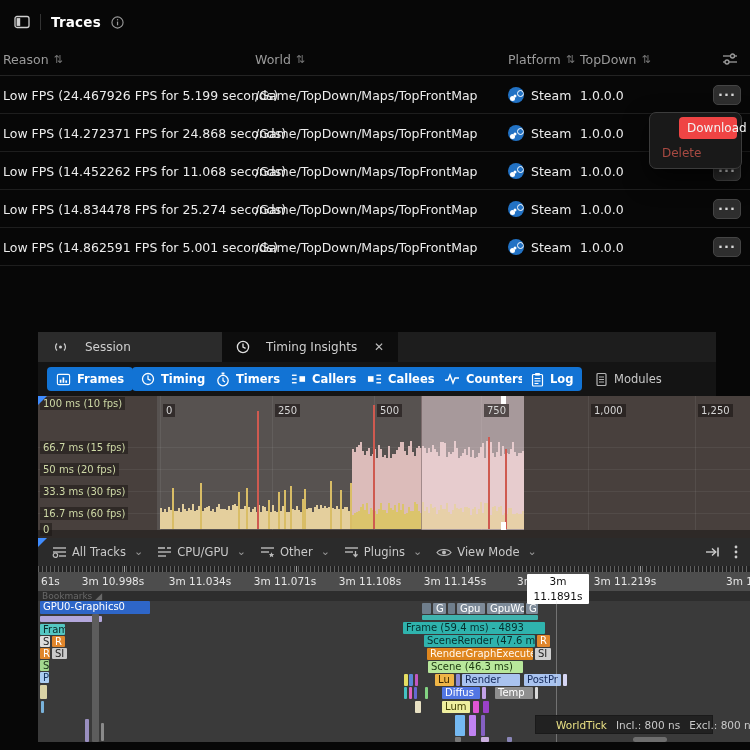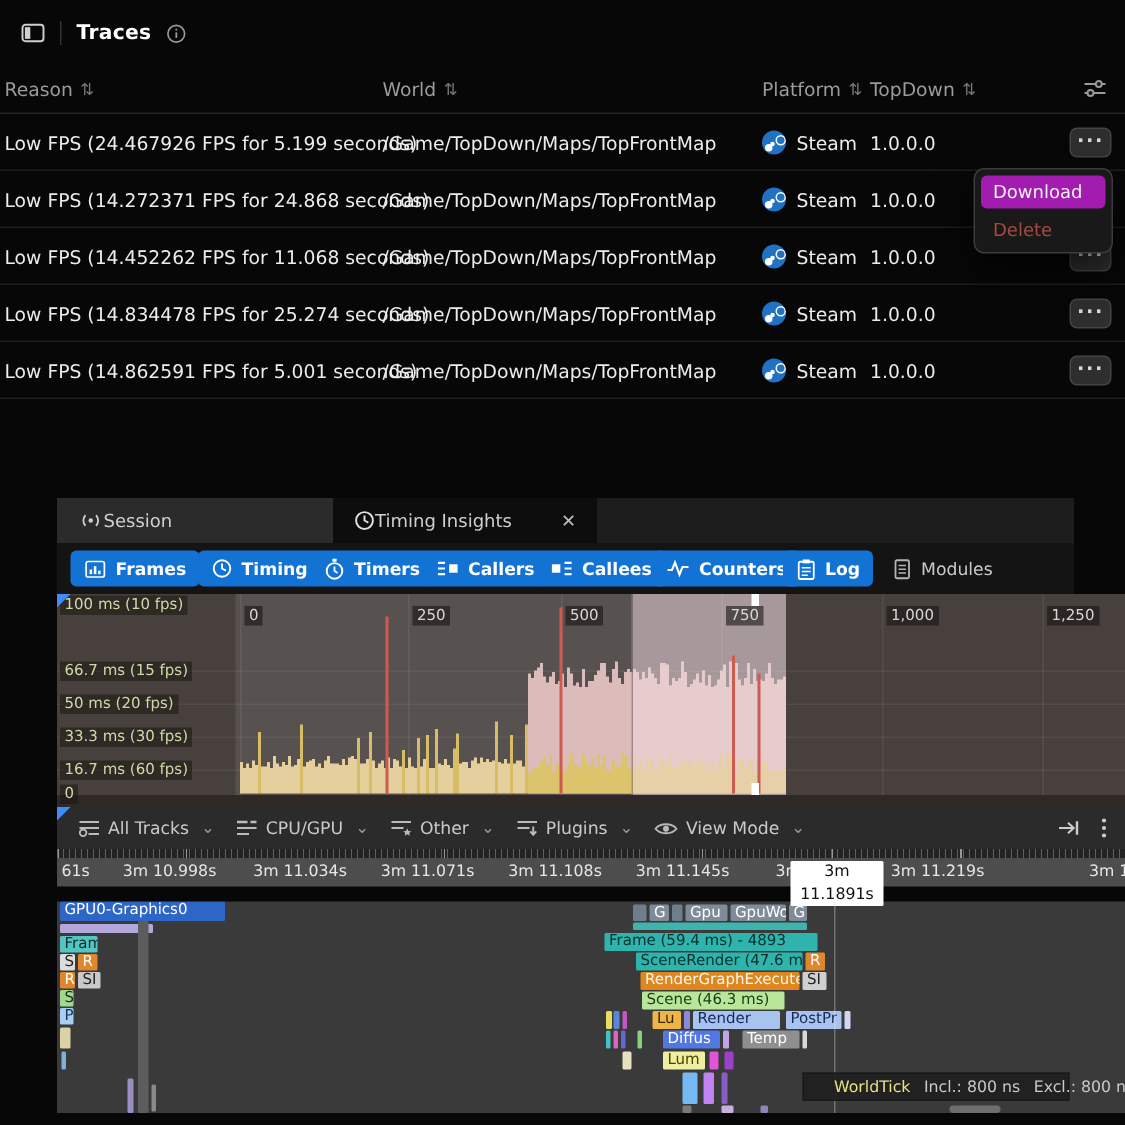--- a/index.html
+++ b/index.html
@@ -22,26 +22,26 @@
   .c-act{ left:713px; }
   .steam { width:16px; height:16px; border-radius:50%; background:#2272c4; position:relative; overflow:hidden; }
   .steam::before { content:""; position:absolute; left:8.5px; top:2.5px; width:5px; height:5px; border:1.4px solid #fff; border-radius:50%; }
   .steam::after { content:""; position:absolute; left:2px; top:8.5px; width:5px; height:5px; background:#fff; border-radius:50%; box-shadow:2.5px -2.5px 0 -1px #fff; }
   .dots-btn { width:28px; height:20px; background:#2e2e2e; border:1px solid #454545; border-radius:5px;
     color:#d8d8d8; display:flex; align-items:center; justify-content:center; }
   .dots-btn::before { content:"···"; font-weight:bold; font-size:13px; letter-spacing:1px; line-height:8px; }
   #ctx-menu { left:649px; top:112px; width:93px; background:#191919; border:1px solid #3c3c3c; border-radius:7px;
     padding:4px; z-index:50; box-shadow:0 10px 24px rgba(0,0,0,.65); }
   .mi { height:22px; border-radius:4px; display:flex; align-items:center; padding:0 8px; font-size:12px; }
-  .mi.dl { background:#a21caf; color:#f2f2f2; }
+  .mi.dl { background:#ef4444; color:#f2f2f2;margin-left:25px; }
   .mi.del { color:#a84a42; margin-top:3px; }
 
   
   #tabbar { left:38px; top:332px; width:678px; height:30px; background:#1d1d1d; display:flex; }
-  .tab { height:30px; display:flex; align-items:center; gap:0; padding:0 14px; font-size:12px; color:#cfcfcf; }
+  .tab { height:30px; display:flex; align-items:center; gap:16px; padding:0 14px; font-size:12px; color:#cfcfcf; }
   #tab-session { width:184px; background:#2b2b2b; }
   #tab-timing { width:176px; background:#0d0d0d; }
   .tab .x { margin-left:auto; color:#bdbdbd; font-size:12px; }
   #ibar { left:38px; top:362px; width:678px; height:34px; background:#141414; }
   .ibtn { position:absolute; top:5px; height:24px; border-radius:4px; background:#1273d4; color:#fff;
     display:flex; align-items:center; gap:6px; padding:0 9px; font-size:11.5px; font-weight:bold; }
   .ibtn.plain { background:transparent; color:#c9c9c9; font-weight:normal; }
   svg { display:block; }
 
   
@@ -681,20 +681,21 @@
   <div class="rlab la" style="left: 3px;">61s</div>
       <div class="rlab" style="left: 75px;">3m 10.998s</div>
       <div class="rlab" style="left: 162px;">3m 11.034s</div>
       <div class="rlab" style="left: 247px;">3m 11.071s</div>
       <div class="rlab" style="left: 332px;">3m 11.108s</div>
       <div class="rlab" style="left: 417px;">3m 11.145s</div>
       <div class="rlab la" style="left: 479px;">3m</div>
       <div class="rlab" style="left: 587px;">3m 11.219s</div>
       <div class="rlab la" style="left: 688px;">3m 11.2</div>
     </div>
+  <div class="abs" id="bmrow">Bookmarks ◢</div>
 
   <div class="abs" id="tracks">
     <div id="cursor-line" style="left: 518px; top: 0px; height: 141px;"></div>
     <div id="tooltip">
       <span class="tname">WorldTick</span>
       <span class="tval">Incl.: 800 ns</span>
       <span class="tval">Excl.: 800 ns</span>
     </div>
     <div id="hscroll"></div>
   <div class="evt" style="left: 2px; top: 0px; width: 110px; height: 13px; background: rgb(46, 102, 200); color: rgb(255, 255, 255);">GPU0-Graphics0</div>

